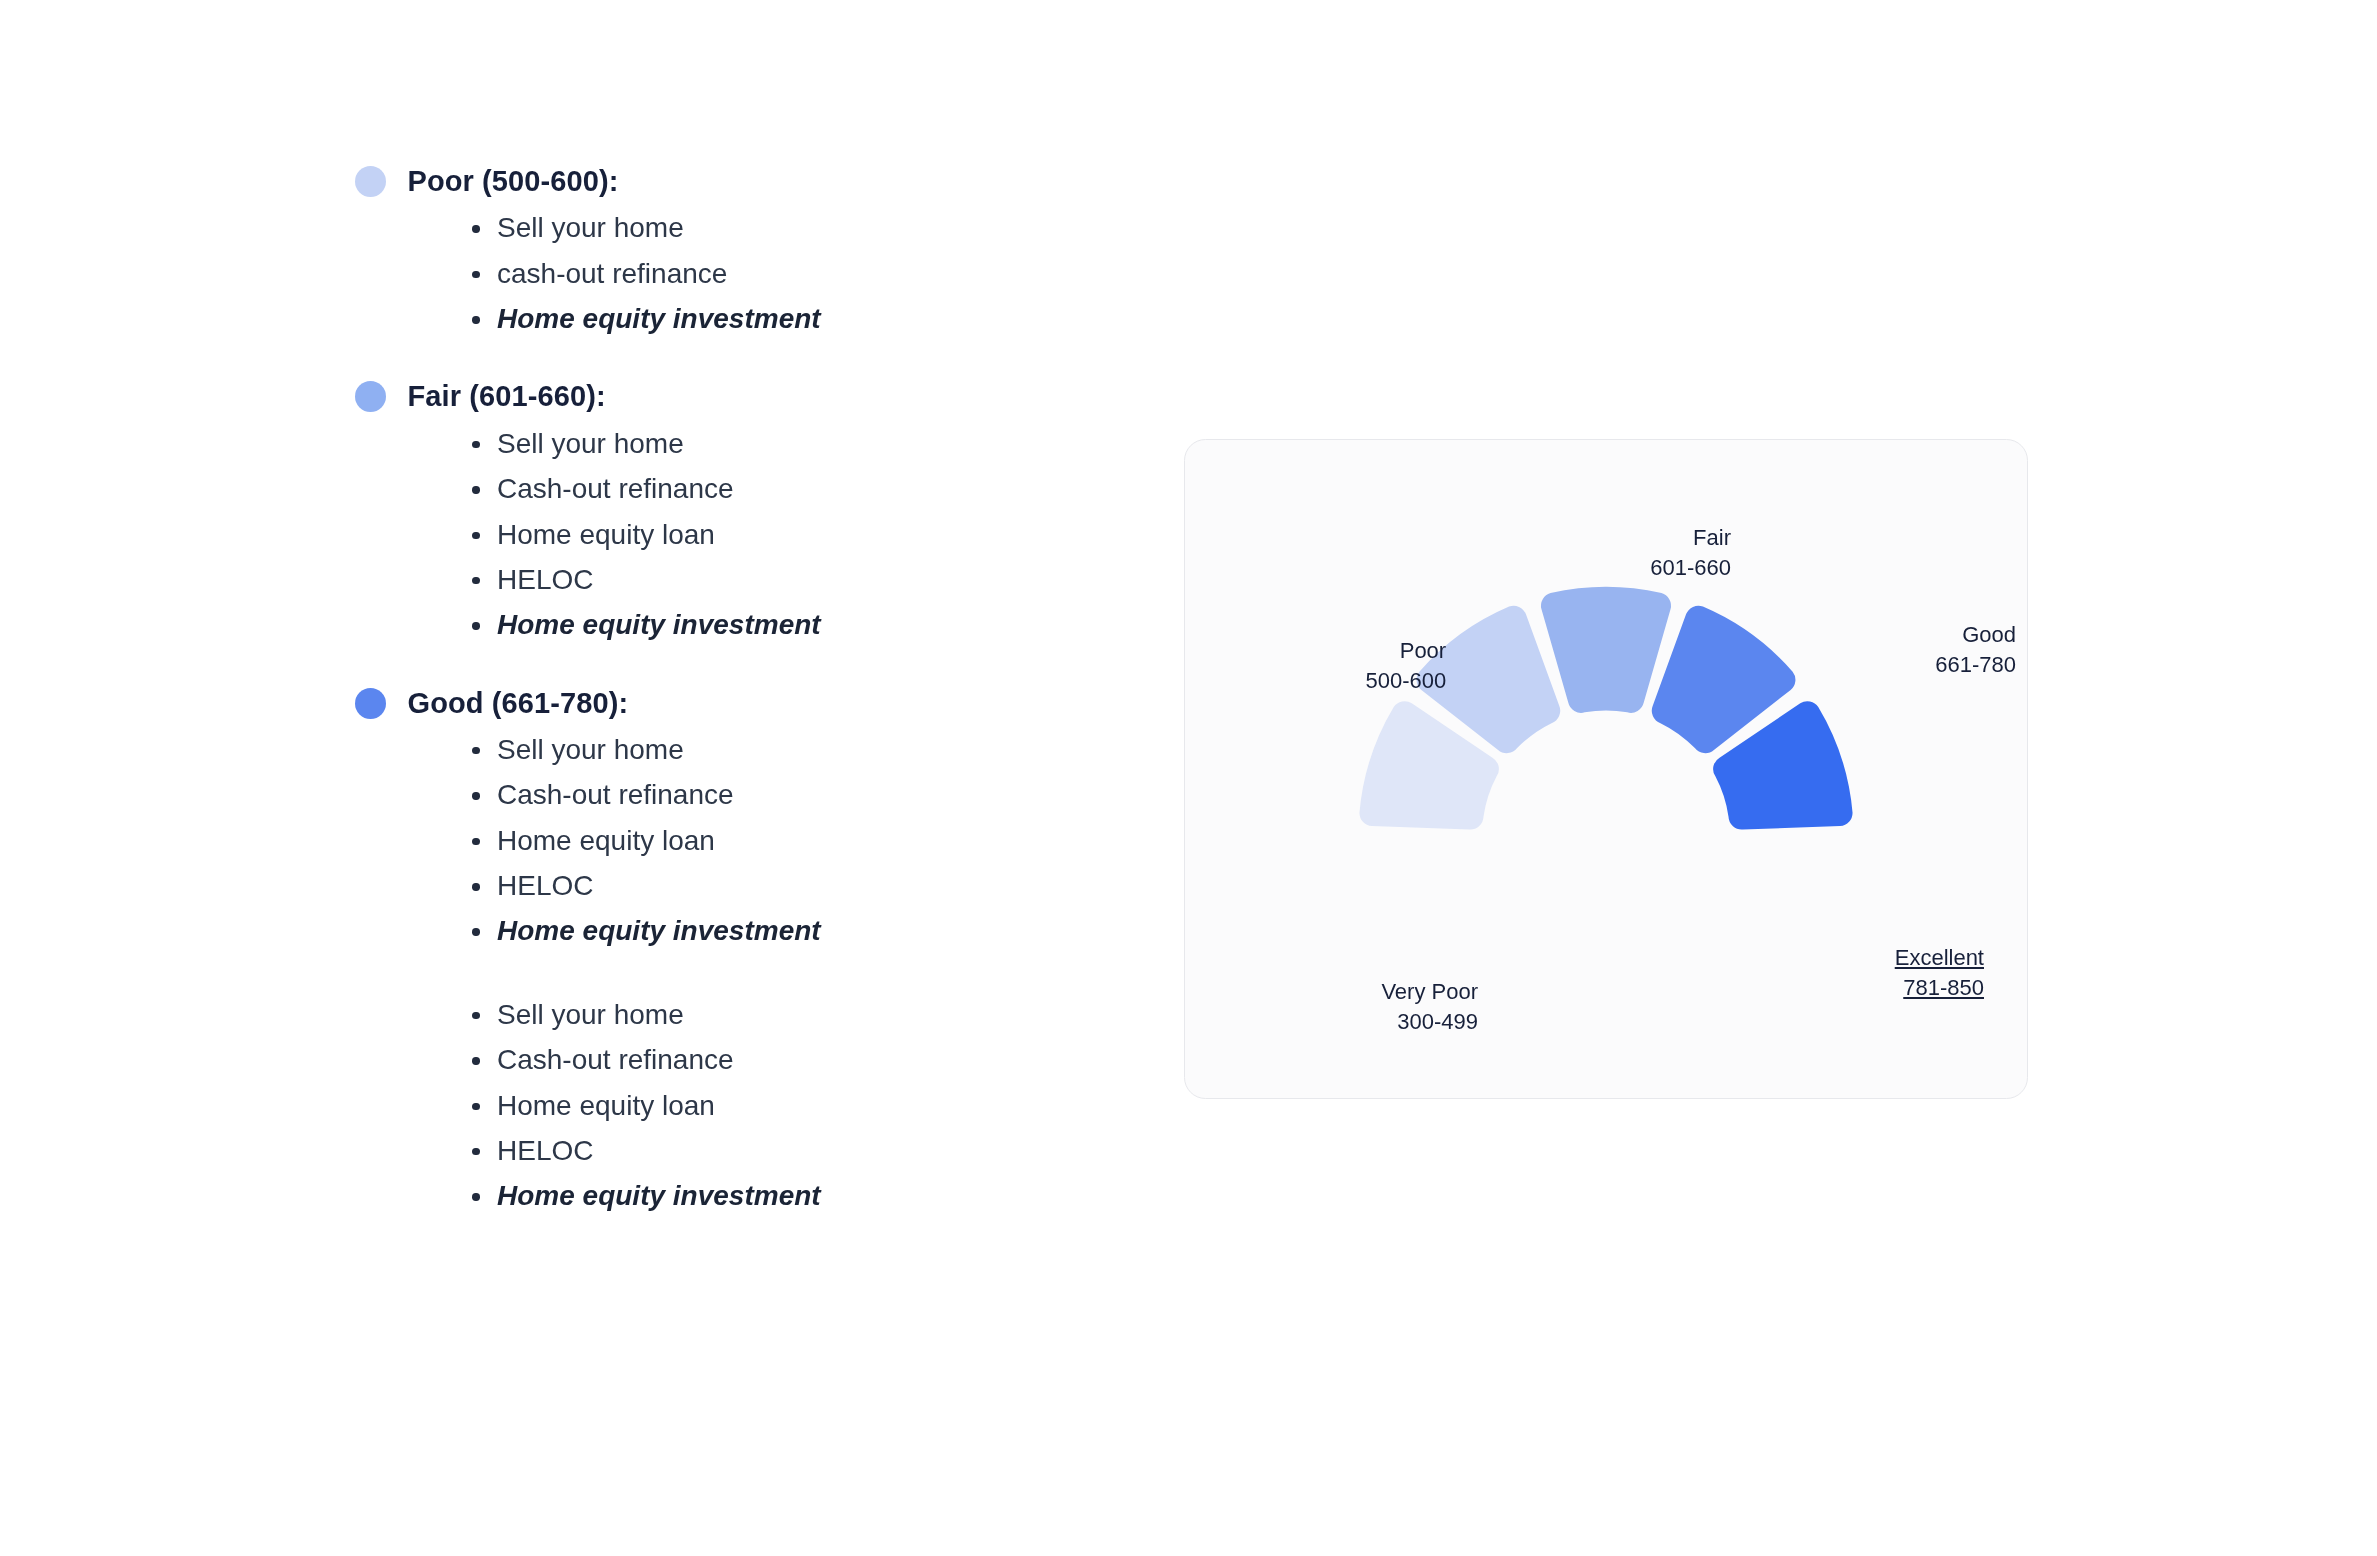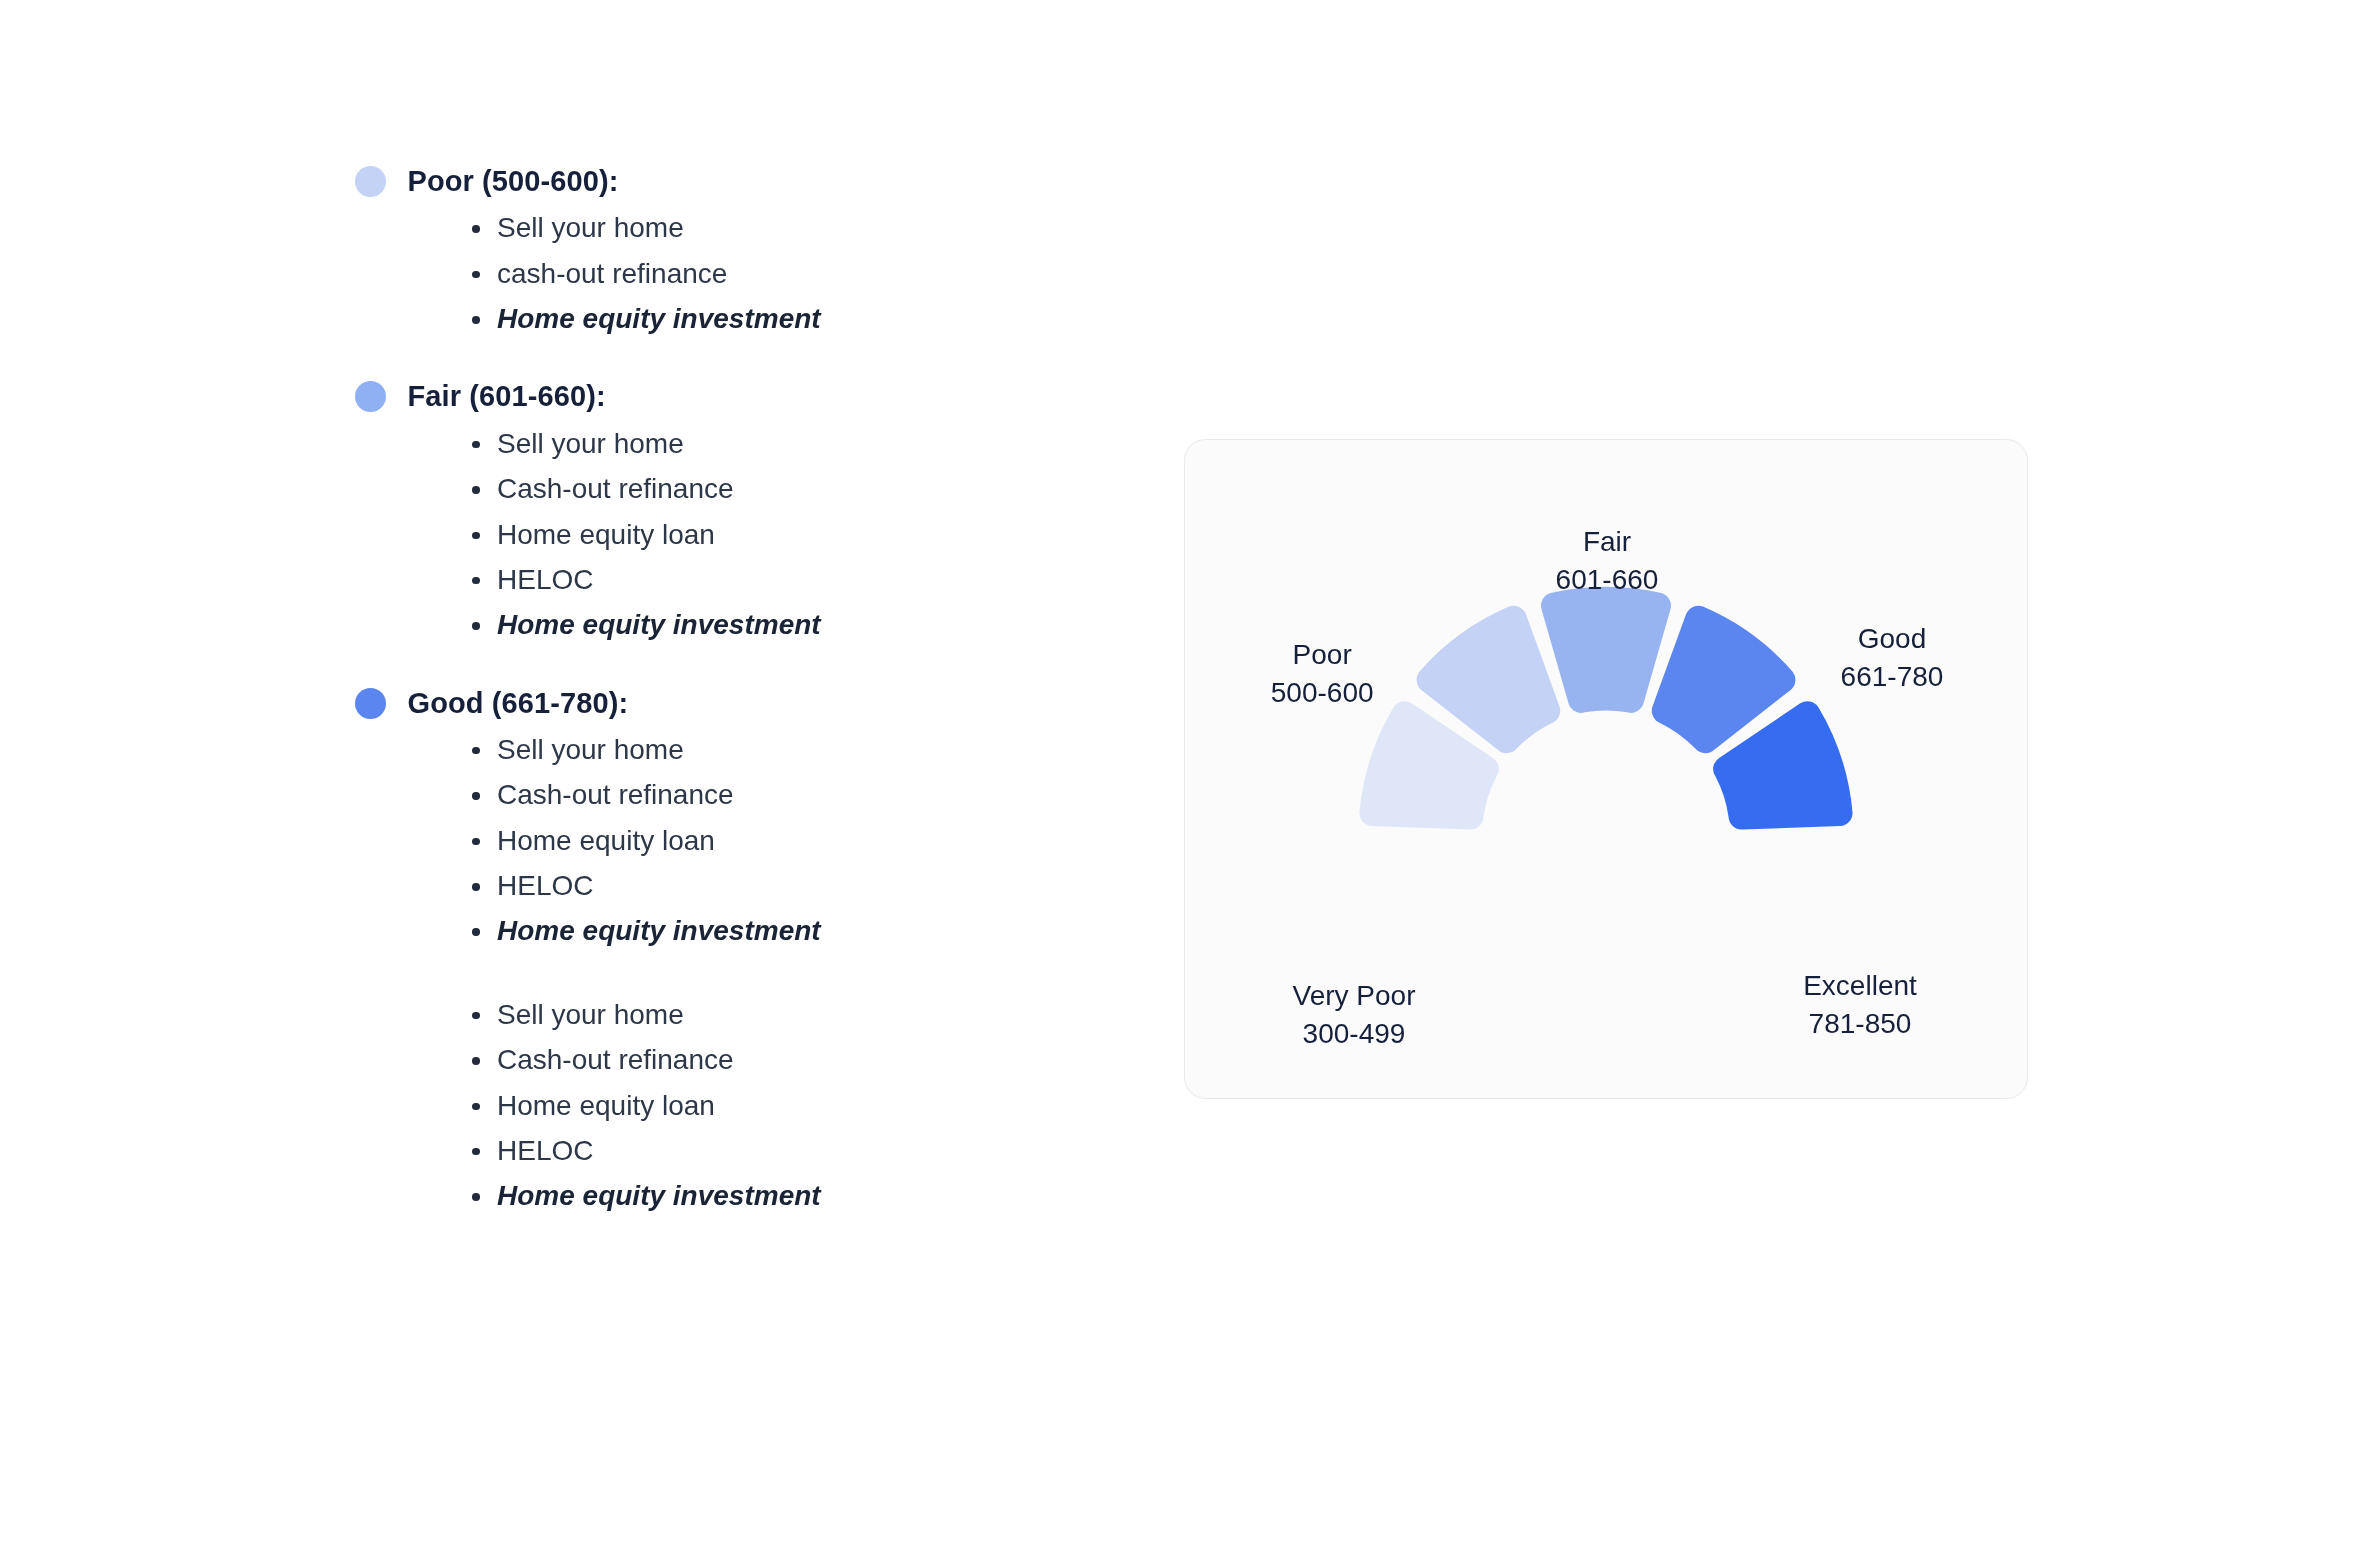--- a/index.html
+++ b/index.html
@@ -100,34 +100,34 @@
   .gauge-svg {
     position: absolute;
     left: 50%;
     top: 97px;
     transform: translateX(-50%);
     display: block;
   }
 
   .gauge-label {
     position: absolute;
-    text-align: center;
+    text-align: right;
     line-height: 1.36;
-    font-size: 28px;
+    font-size: 22px;
     color: #17203a;
     white-space: nowrap;
   }
   .gauge-label .lbl-name { display: block; }
   .gauge-label .lbl-range { display: block; }
 
   .lbl-very-poor { left: 45px;  top: 537px; width: 248px; }
   .lbl-poor      { left: 13.2px;  top: 180px; width: 248px; margin-top: 16px; }
   .lbl-fair      { left: 298px; top: 83px; width: 248px; }
   .lbl-good      { left: 583px; top: 180px; width: 248px; }
-  .lbl-excellent { left: 551px; top: 527px; width: 248px; }
+  .lbl-excellent { left: 551px; top: 503px; width: 248px; text-decoration: underline; }
 </style>
 </head>
 <body>
 
 <div class="legend-column">
 
   <div class="tier-block">
     <div class="tier-head">
       <span class="tier-dot" style="background:#c3d2f5"></span>
       <span class="tier-title">Poor (500-600):</span>

